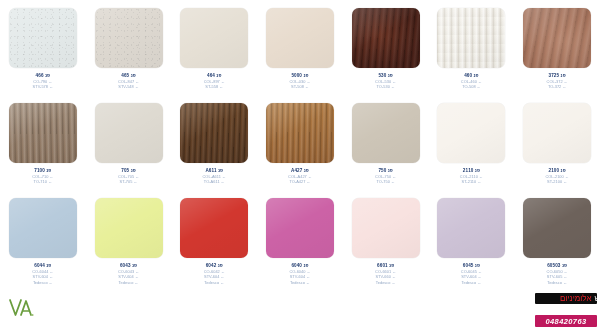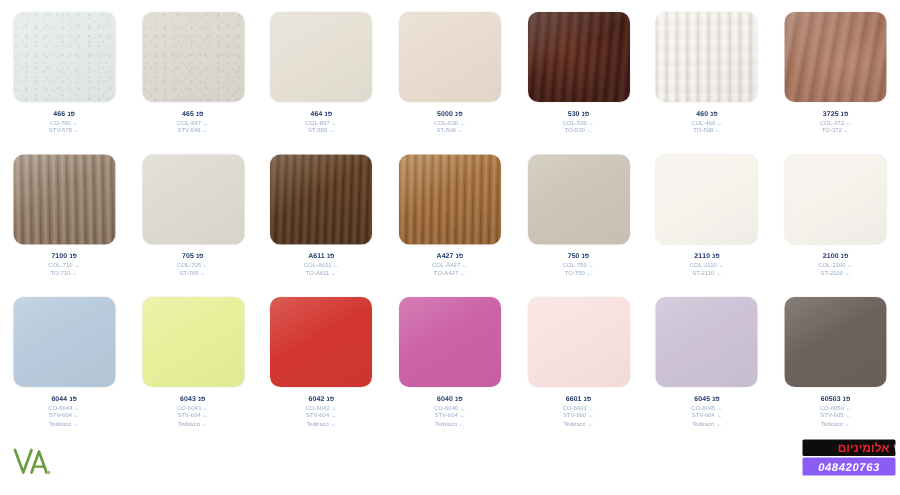--- a/index.html
+++ b/index.html
@@ -83,34 +83,34 @@
   .brand-white{
     color:#ffffff;
     font-size:8px;
     font-weight:normal;
     direction:rtl;
     line-height:1;
   }
   .brand-red{
     color:#e8232a;
     font-size:8px;
-    font-weight:bold;
+    font-weight:normal;
     direction:rtl;
     line-height:1;
     padding-left:40px;
   }
   .brand-phone{
-    background:#8b5cf6;
+    background:#be185d;
     color:#ffffff;
     font-size:7.5px;
     font-weight:bold;
     font-style:italic;
     text-align:center;
     padding:1.5px 3px;
-    margin-top:1px;
+    margin-top:11px;
     letter-spacing:0.4px;
     border-radius:1px;
   }
 </style>
 </head>
 <body>
 
 <div id="page">
 
   <div class="grid">

